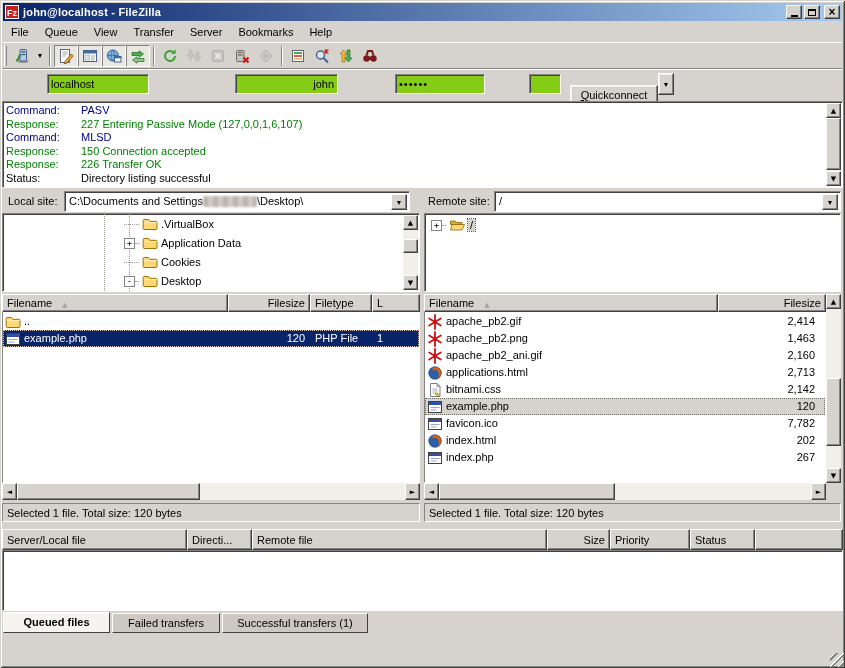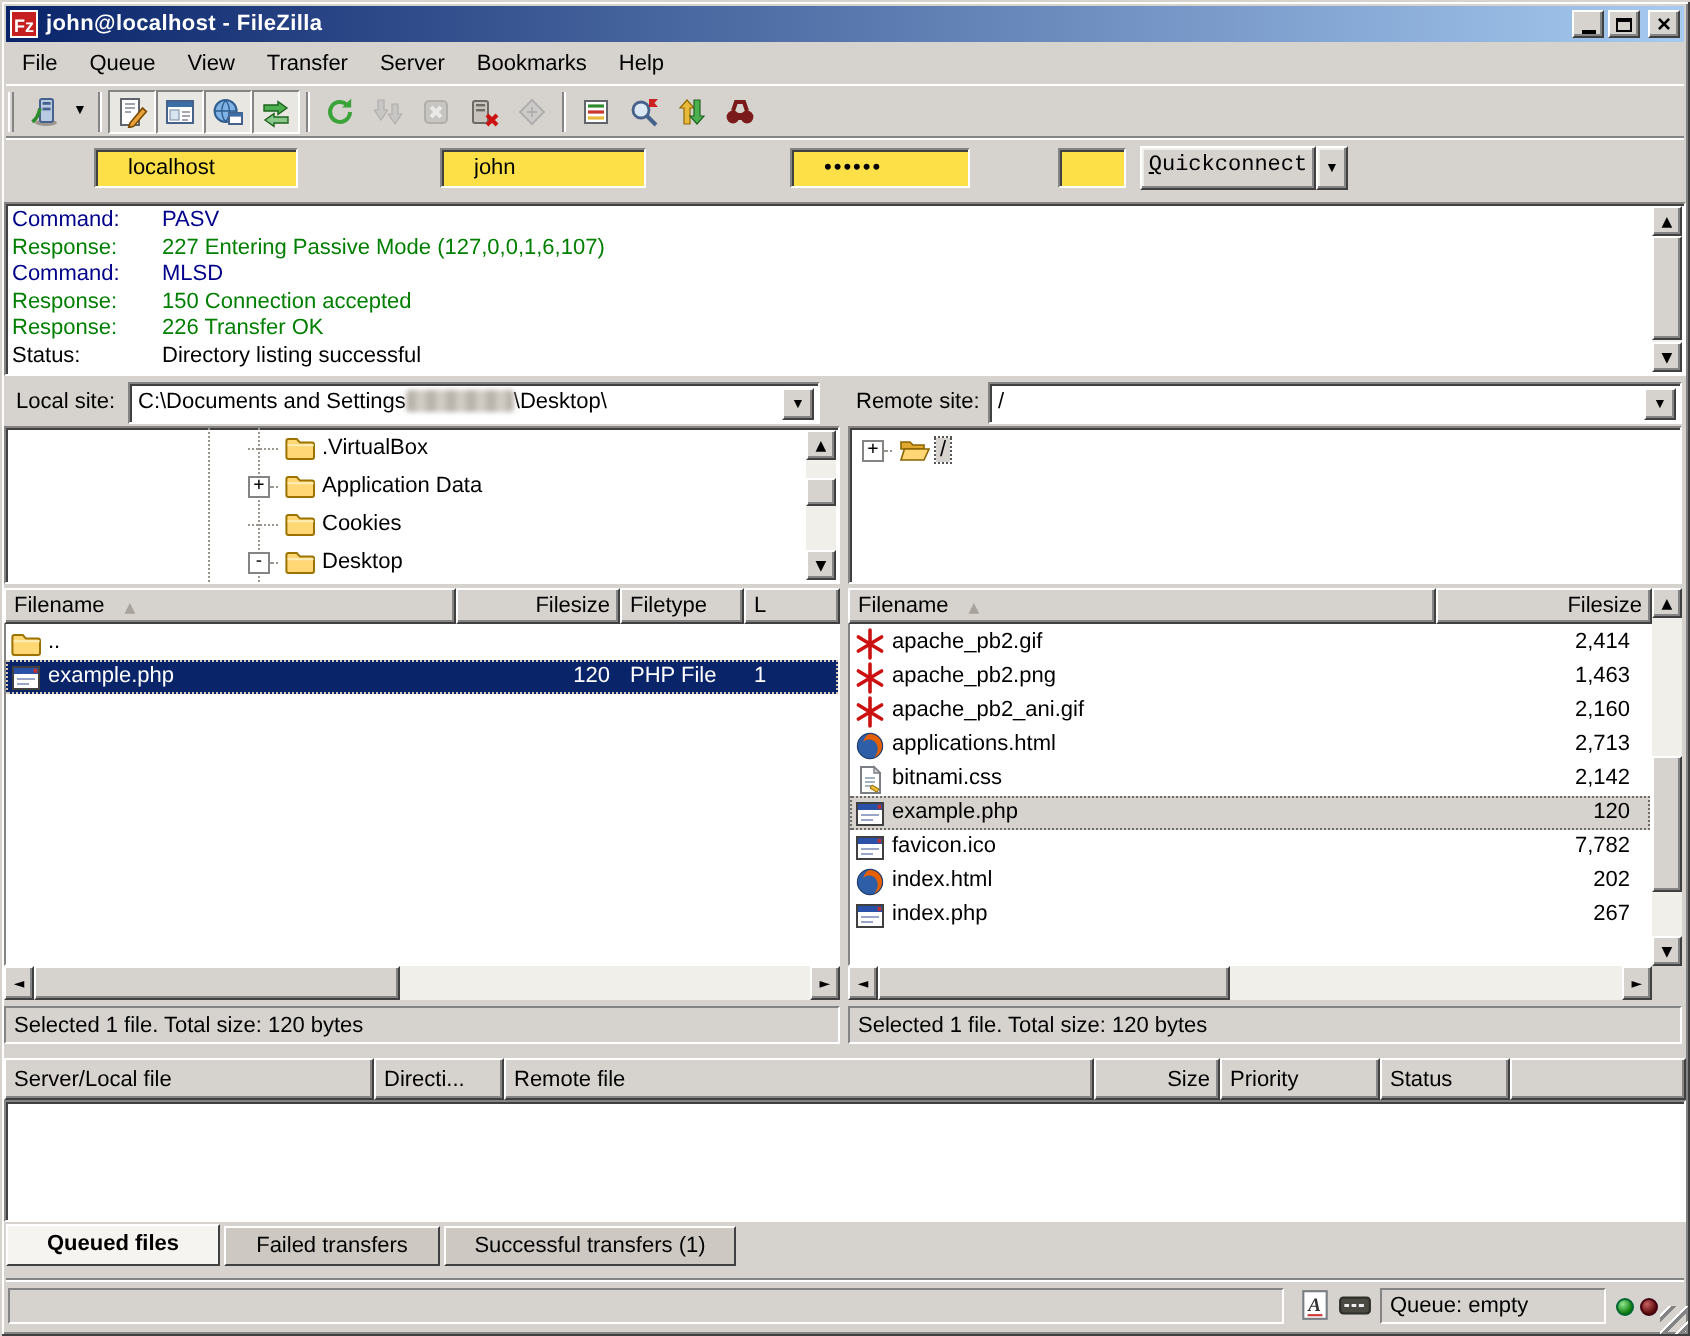--- a/index.html
+++ b/index.html
@@ -39,25 +39,25 @@
   .tbtn.disabled svg { filter:grayscale(1) opacity(.5); }
   .tsep { width:2px; height:20px; border-left:1px solid #848484; border-right:1px solid #FFFFFF; margin:0 3px; }
   .tgrip { width:3px; height:20px; border-left:1px solid #FFFFFF; border-right:1px solid #848484; margin:0 3px 0 1px; }
   .drop-arrow { width:12px; height:22px; display:flex; align-items:center; justify-content:center; font-size:7px; }
 
   
   #qcbar { left:3px; top:68px; right:3px; height:31px; border-top:1px solid #848484;
            box-shadow: inset 0 1px 0 #FFFFFF; }
   .qclabel { position:absolute; top:9px;margin-top:32px; }
   .qclabel .ak { text-decoration:underline; }
-  .field { position:absolute; top:5px; height:20px; background:#fde047;
+  .field { position:absolute; top:5px; height:20px; background:#84cc16;
            border:1px solid; border-color:#848484 #FFFFFF #FFFFFF #848484;
            box-shadow: inset 1px 1px 0 #404040; font-family:"Liberation Sans",sans-serif;
-           font-size:11px; padding:0 16px; }
-  #qcbtn { position:absolute; top:4px; height:22px; text-align:center; padding-top:3px;font-family:Liberation Mono, monospace; }
+           font-size:11px; padding:0 3px; }
+  #qcbtn { position:absolute; top:16px; height:22px; text-align:center; padding-top:3px; }
   #qcbtn .ak { text-decoration:underline; }
   #qcdrop { position:absolute; top:4px; height:22px; width:16px; font-size:7px; text-align:center; padding-top:7px; }
 
   
   #log { left:2px; top:101px; width:841px; height:87px; }
   .logline { display:flex; height:13.5px; line-height:13.5px; white-space:pre; }
   .loglabel { display:inline-block; width:78px; padding-left:3px; flex:none; }
   .log-command { color:#00008B; }
   .log-response { color:#007F00; }
   .log-status { color:#000000; }
@@ -343,21 +343,21 @@
         <svg width="16" height="16" viewBox="0 0 16 16">
           <use href="#sym-binoc"></use>
         </svg>
       </span>
   </div>
 
   <div id="qcbar" class="abs">
     <span class="qclabel" style="left:8px"><span></span><span class="ak">H</span><span>ost:</span></span>
     <input class="field" style="left: 44px; width: 102px;" value="localhost">
     <span class="qclabel" style="left:162px"><span></span><span class="ak">U</span><span>sername:</span></span>
-    <input class="field" style="left: 217px; width: 103px;" value="john">
+    <input class="field" style="left: 232px; width: 103px; text-align: right;" value="john">
     <span class="qclabel" style="left:336px"><span>Pass</span><span class="ak">w</span><span>ord:</span></span>
     <input class="field" style="left: 392px; width: 90px; letter-spacing: 1px;" value="••••••">
     <span class="qclabel" style="left:497px"><span></span><span class="ak">P</span><span>ort:</span></span>
     <input class="field" style="left: 526px; width: 32px;" value="">
     <div id="qcbtn" class="raised" style="left:567px;width:88px"><span></span><span class="ak">Q</span><span>uickconnect</span></div>
     <div id="qcdrop" class="raised" style="left:655px">▼</div>
   </div>
 
   <div id="log" class="pane-well">
     <div style="padding-top:2px">
@@ -563,27 +563,15 @@
     <div class="hcell" style="left:688px;width:65px;height:21px;padding-top:4px"><span>Status</span></div>
     <div class="hcell" style="left:753px;width:88px;height:21px;padding-top:4px"></div>
   </div>
 
   <div class="pane-well" style="left:2px;top:550px;width:841px;height:61px"></div>
 
   <div class="tab active" style="left:3px;width:107px"><span>Queued files</span></div>
   <div class="tab" style="left:112px;width:108px"><span>Failed transfers</span></div>
   <div class="tab" style="left:222px;width:146px"><span>Successful transfers (1)</span></div>
 
-  <div id="statusbar" class="abs">
-    <div class="sb-panel" style="left:1px;width:638px"></div>
-    <svg class="abs" style="left:646px;top:4px" width="17" height="17" viewBox="0 0 16 16">
-        <use href="#sym-atype"></use>
-      </svg>
-    <svg class="abs" style="left:666px;top:4px" width="17" height="17" viewBox="0 0 16 16">
-        <use href="#sym-badge"></use>
-      </svg>
-    <div class="sb-panel" style="left:687px;width:113px;padding:2px 4px"><span>Queue: empty</span></div>
-    <div class="led led-green" style="left:805px"></div>
-    <div class="led led-red" style="left:817px"></div>
-  </div>
   <div id="grip"></div>
 
 </div>
 
 </body></html>

